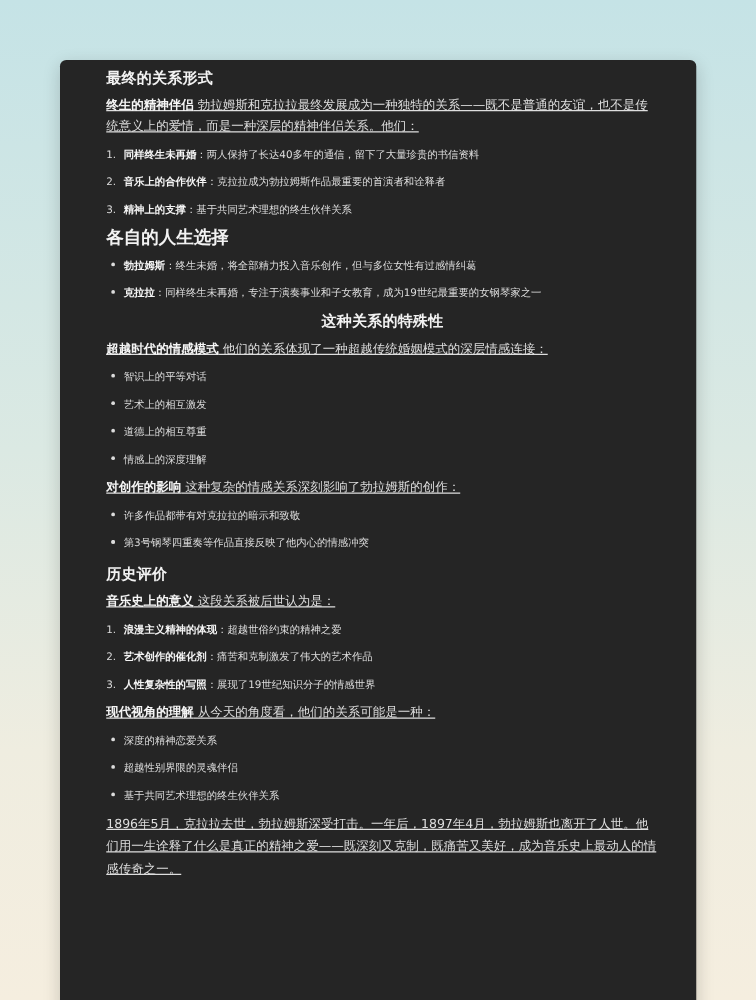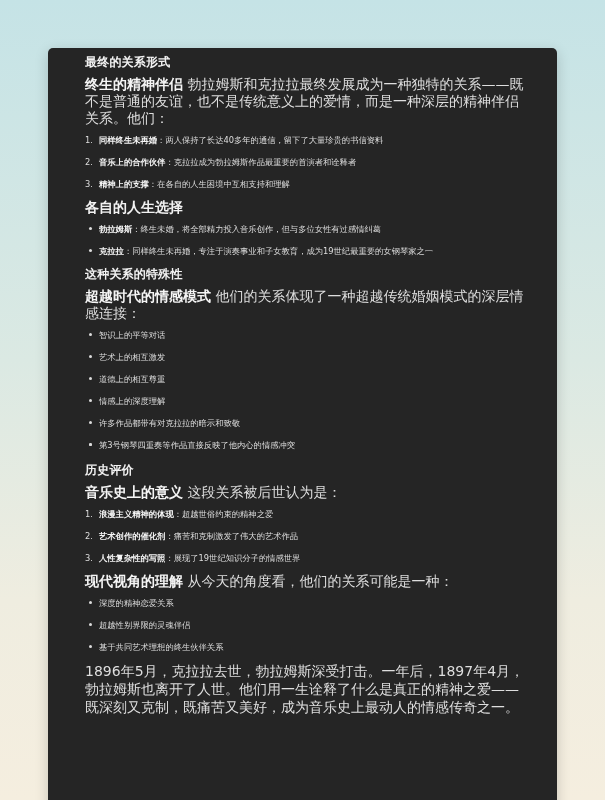--- a/index.html
+++ b/index.html
@@ -30,27 +30,28 @@
     }
     h2 {
       font-size: 12px;
       font-weight: bold;
       color: #f2f2f2;
       margin: 0;
       line-height: 16px;
       letter-spacing: 0.2px;
     }
     .sec-title { margin-top: 0; margin-bottom: 6px; }
-    .sec-title.s2 { margin-top: 8px; }
+    .sec-title.s2 { margin-top: 8px; text-align: center; }
     .sec-title.s3 { margin-top: 10px; }
     p {
-      font-size: 14px;
+      font-size: 10px;
       line-height: 17px;
       margin: 0 0 6px 0;
       color: #dedede;
+      text-decoration: underline;
     }
     p b, li b { color: #f5f5f5; font-weight: bold; }
     ol, ul {
       margin: 0 0 6px 0;
       padding: 0;
       list-style: none;
     }
     li {
       font-size: 8.3px;
       line-height: 14px;
@@ -89,36 +90,37 @@
 </head>
 <body>
 
 <div class="card">
 
   <h2 class="sec-title">最终的关系形式</h2>
   <p><b>终生的精神伴侣</b><span> 勃拉姆斯和克拉拉最终发展成为一种独特的关系——既不是普通的友谊，也不是传统意义上的爱情，而是一种深层的精神伴侣关系。他们：</span></p>
   <ol>
     <li><span class="num">1.</span><b>同样终生未再婚</b><span>：两人保持了长达40多年的通信，留下了大量珍贵的书信资料</span></li>
     <li><span class="num">2.</span><b>音乐上的合作伙伴</b><span>：克拉拉成为勃拉姆斯作品最重要的首演者和诠释者</span></li>
-    <li><span class="num">3.</span><b>精神上的支撑</b><span>：在各自的人生困境中互相支持和理解</span></li>
+    <li><span class="num">3.</span><b>精神上的支撑</b><span>：基于共同艺术理想的终生伙伴关系</span></li>
   </ol>
   <div class="subhead">各自的人生选择</div>
   <ul>
     <li><span class="dot"></span><b>勃拉姆斯</b><span>：终生未婚，将全部精力投入音乐创作，但与多位女性有过感情纠葛</span></li>
     <li><span class="dot"></span><b>克拉拉</b><span>：同样终生未再婚，专注于演奏事业和子女教育，成为19世纪最重要的女钢琴家之一</span></li>
   </ul>
 
   <h2 class="sec-title s2">这种关系的特殊性</h2>
   <p><b>超越时代的情感模式</b><span> 他们的关系体现了一种超越传统婚姻模式的深层情感连接：</span></p>
   <ul>
     <li><span class="dot"></span><span>智识上的平等对话</span></li>
     <li><span class="dot"></span><span>艺术上的相互激发</span></li>
     <li><span class="dot"></span><span>道德上的相互尊重</span></li>
     <li><span class="dot"></span><span>情感上的深度理解</span></li>
   </ul>
+  <p><b>对创作的影响</b><span> 这种复杂的情感关系深刻影响了勃拉姆斯的创作：</span></p>
   <ul>
     <li><span class="dot"></span><span>许多作品都带有对克拉拉的暗示和致敬</span></li>
     <li><span class="dot"></span></li>
     <li><span class="dot"></span><span>第3号钢琴四重奏等作品直接反映了他内心的情感冲突</span></li>
   </ul>
 
   <h2 class="sec-title s3">历史评价</h2>
   <p><b>音乐史上的意义</b><span> 这段关系被后世认为是：</span></p>
   <ol>
     <li><span class="num">1.</span><b>浪漫主义精神的体现</b><span>：超越世俗约束的精神之爱</span></li>

